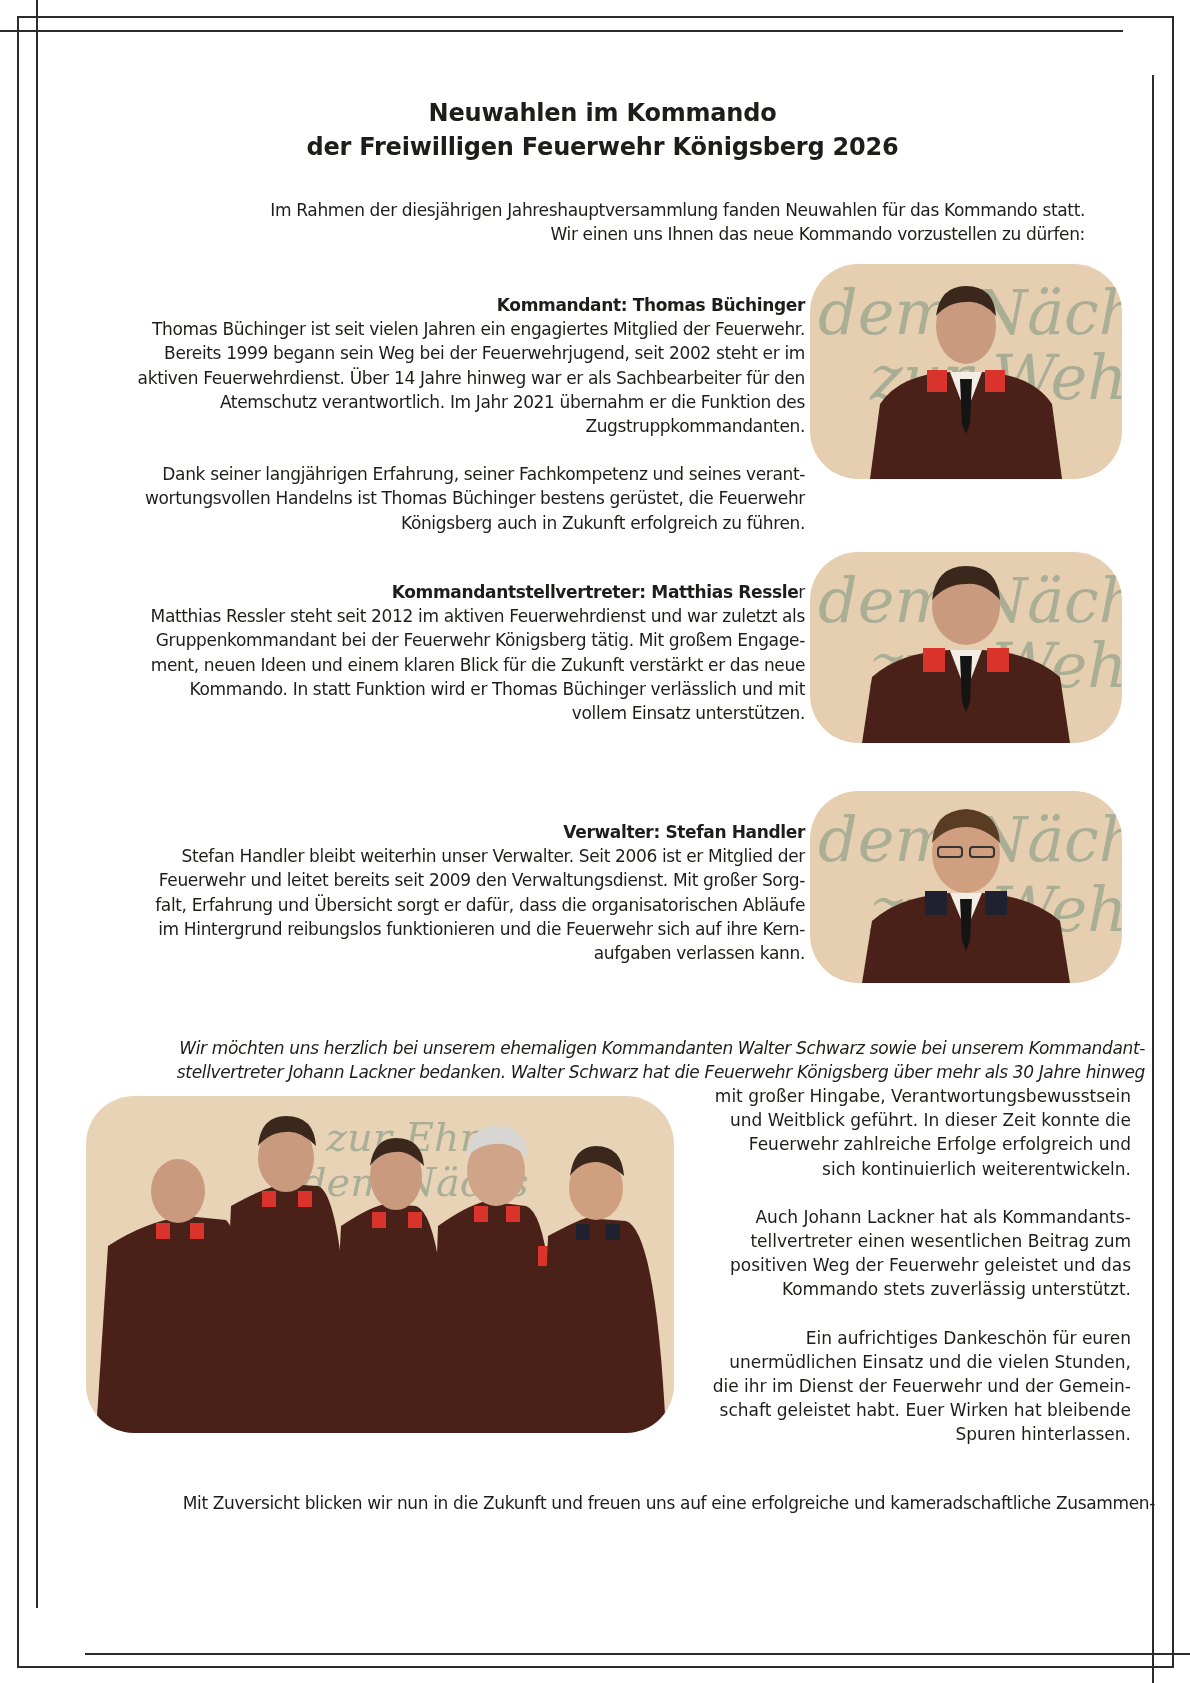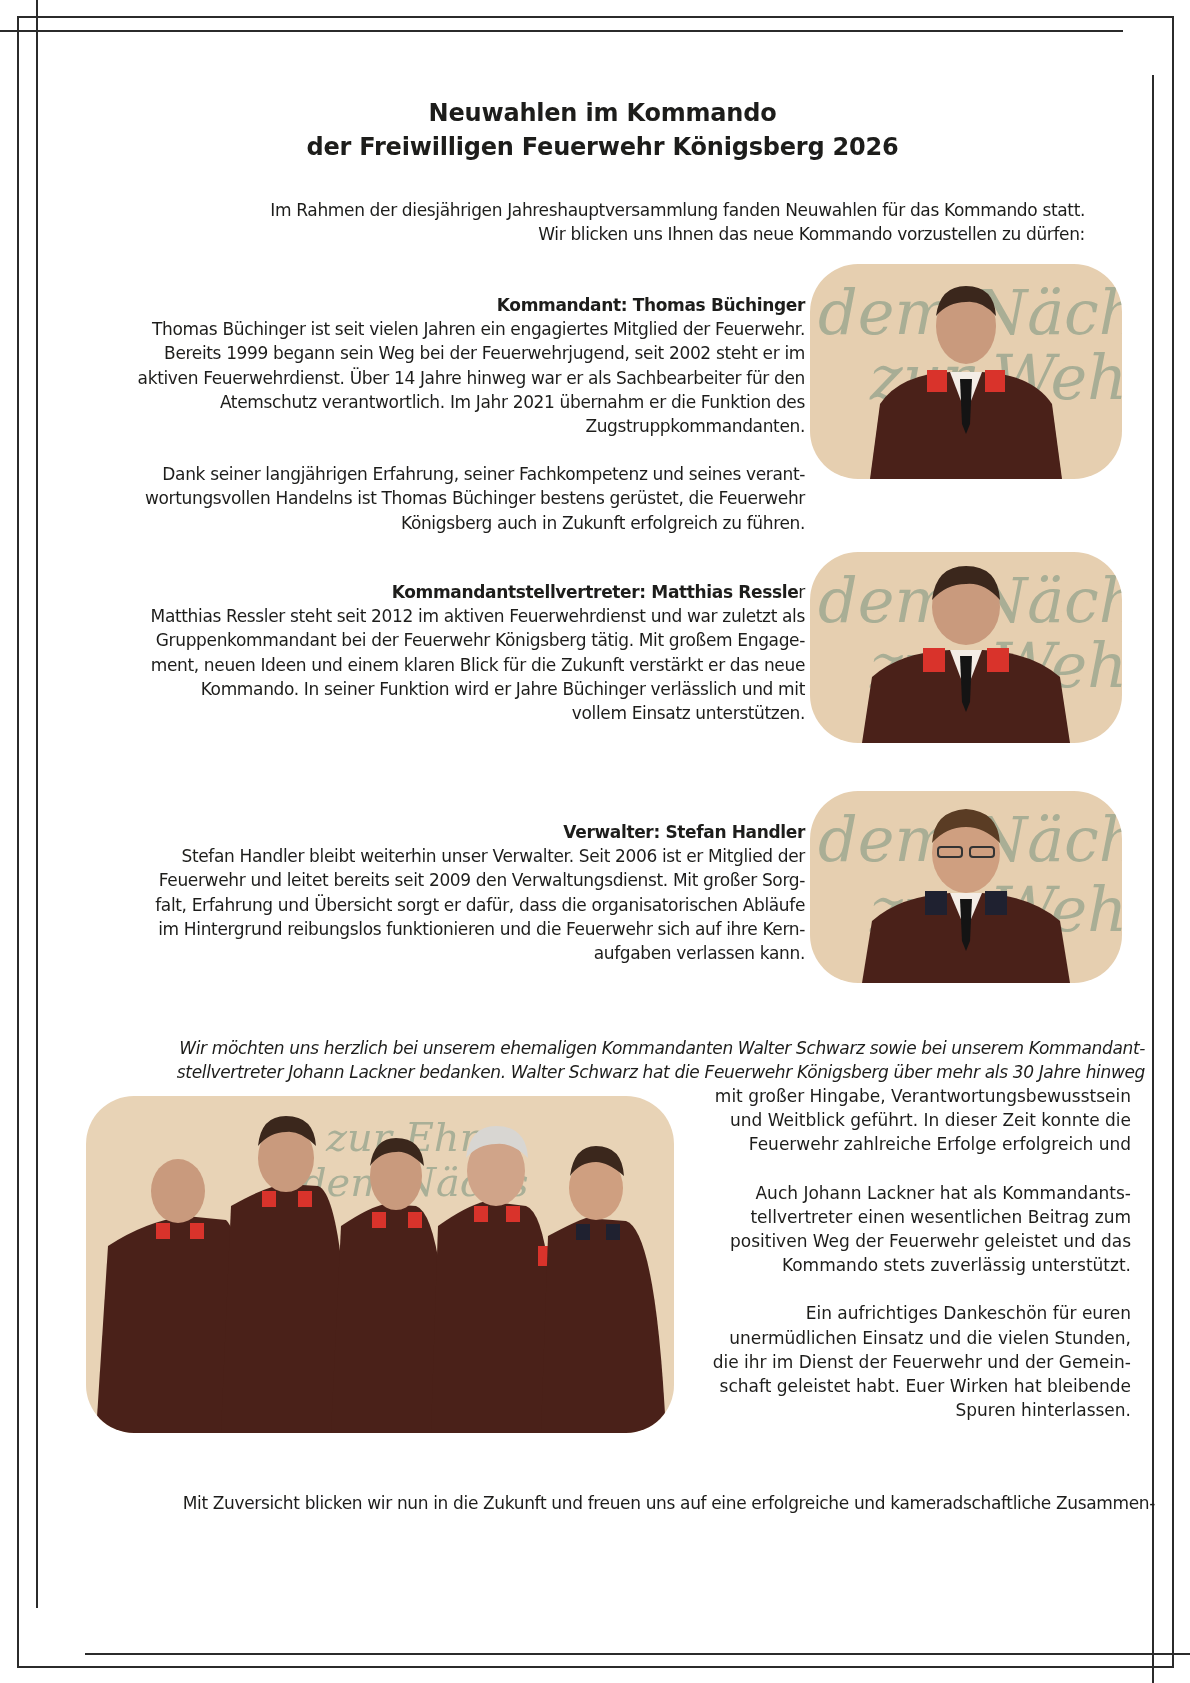--- a/index.html
+++ b/index.html
@@ -27,42 +27,42 @@
 <div class="ln" style="left:1152px;top:75px;width:2px;height:1608px;"></div>
 <div class="ln" style="left:85px;top:1653px;width:1105px;height:2px;"></div>
 
 <div class="title">
   <div>Neuwahlen im Kommando</div>
   <div>der Freiwilligen Feuerwehr Königsberg 2026</div>
 </div>
 
 <div class="txt" style="left:85px;top:198px;width:1000px;">
   <p>Im Rahmen der diesjährigen Jahreshauptversammlung fanden Neuwahlen für das Kommando statt.</p>
-  <p>Wir blicken uns Ihnen das neue Kommando vorzustellen zu dürfen:</p>
+  <p>Wir einen uns Ihnen das neue Kommando vorzustellen zu dürfen:</p>
 </div>
 
 <div class="txt" style="left:85px;top:293px;width:720px;">
   <p><b>Kommandant: Thomas Büchinger</b></p>
   <p>Thomas Büchinger ist seit vielen Jahren ein engagiertes Mitglied der Feuerwehr.</p>
   <p>Bereits 1999 begann sein Weg bei der Feuerwehrjugend, seit 2002 steht er im</p>
   <p>aktiven Feuerwehrdienst. Über 14 Jahre hinweg war er als Sachbearbeiter für den</p>
   <p>Atemschutz verantwortlich. Im Jahr 2021 übernahm er die Funktion des</p>
   <p>Zugstruppkommandanten.</p>
   <div class="gap"></div>
   <p>Dank seiner langjährigen Erfahrung, seiner Fachkompetenz und seines verant-</p>
   <p>wortungsvollen Handelns ist Thomas Büchinger bestens gerüstet, die Feuerwehr</p>
   <p>Königsberg auch in Zukunft erfolgreich zu führen.</p>
 </div>
 
 <div class="txt" style="left:85px;top:580px;width:720px;">
   <p><b>Kommandantstellvertreter: Matthias Ressle</b><span>r</span></p>
   <p>Matthias Ressler steht seit 2012 im aktiven Feuerwehrdienst und war zuletzt als</p>
   <p>Gruppenkommandant bei der Feuerwehr Königsberg tätig. Mit großem Engage-</p>
   <p>ment, neuen Ideen und einem klaren Blick für die Zukunft verstärkt er das neue</p>
-  <p>Kommando. In seiner Funktion wird er Jahre Büchinger verlässlich und mit</p>
+  <p>Kommando. In statt Funktion wird er Thomas Büchinger verlässlich und mit</p>
   <p>vollem Einsatz unterstützen.</p>
 </div>
 
 <div class="txt" style="left:85px;top:820px;width:720px;">
   <p><b>Verwalter: Stefan Handler</b></p>
   <p>Stefan Handler bleibt weiterhin unser Verwalter. Seit 2006 ist er Mitglied der</p>
   <p>Feuerwehr und leitet bereits seit 2009 den Verwaltungsdienst. Mit großer Sorg-</p>
   <p>falt, Erfahrung und Übersicht sorgt er dafür, dass die organisatorischen Abläufe</p>
   <p>im Hintergrund reibungslos funktionieren und die Feuerwehr sich auf ihre Kern-</p>
   <p>aufgaben verlassen kann.</p>
@@ -160,20 +160,21 @@
       <rect x="490" y="128" width="14" height="16" fill="#1f2130"></rect>
       <rect x="520" y="128" width="14" height="16" fill="#1f2130"></rect>
     </g>
   </svg>
 </div>
 
 <div class="txt" style="left:691px;top:1084px;width:440px;letter-spacing:0;">
   <p>mit großer Hingabe, Verantwortungsbewusstsein</p>
   <p>und Weitblick geführt. In dieser Zeit konnte die</p>
   <p>Feuerwehr zahlreiche Erfolge erfolgreich und</p>
+  <p>sich kontinuierlich weiterentwickeln.</p>
   <div class="gap"></div>
   <p>Auch Johann Lackner hat als Kommandants-</p>
   <p>tellvertreter einen wesentlichen Beitrag zum</p>
   <p>positiven Weg der Feuerwehr geleistet und das</p>
   <p>Kommando stets zuverlässig unterstützt.</p>
   <div class="gap"></div>
   <p>Ein aufrichtiges Dankeschön für euren</p>
   <p>unermüdlichen Einsatz und die vielen Stunden,</p>
   <p>die ihr im Dienst der Feuerwehr und der Gemein-</p>
   <p>schaft geleistet habt. Euer Wirken hat bleibende</p>

